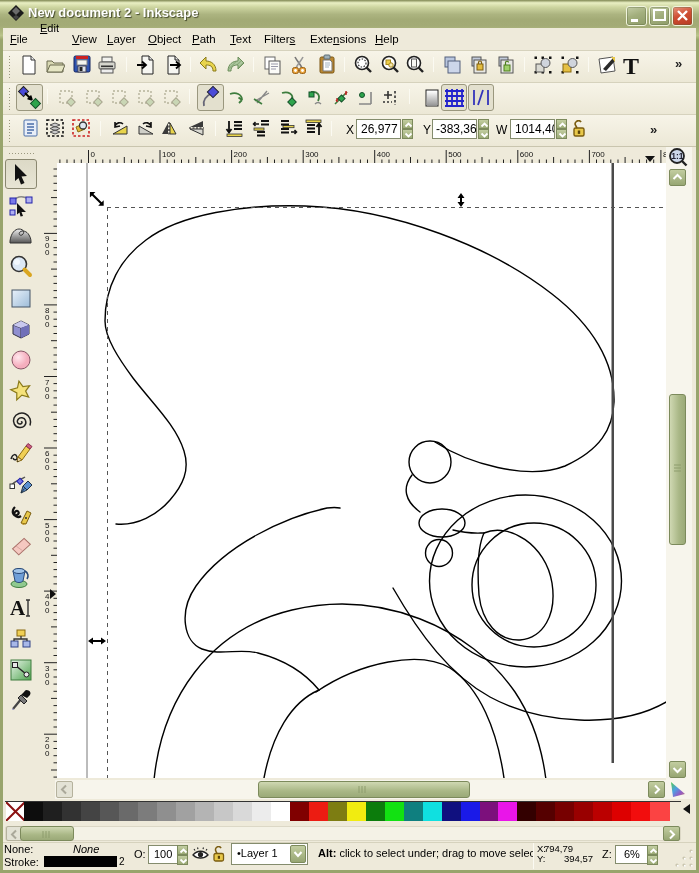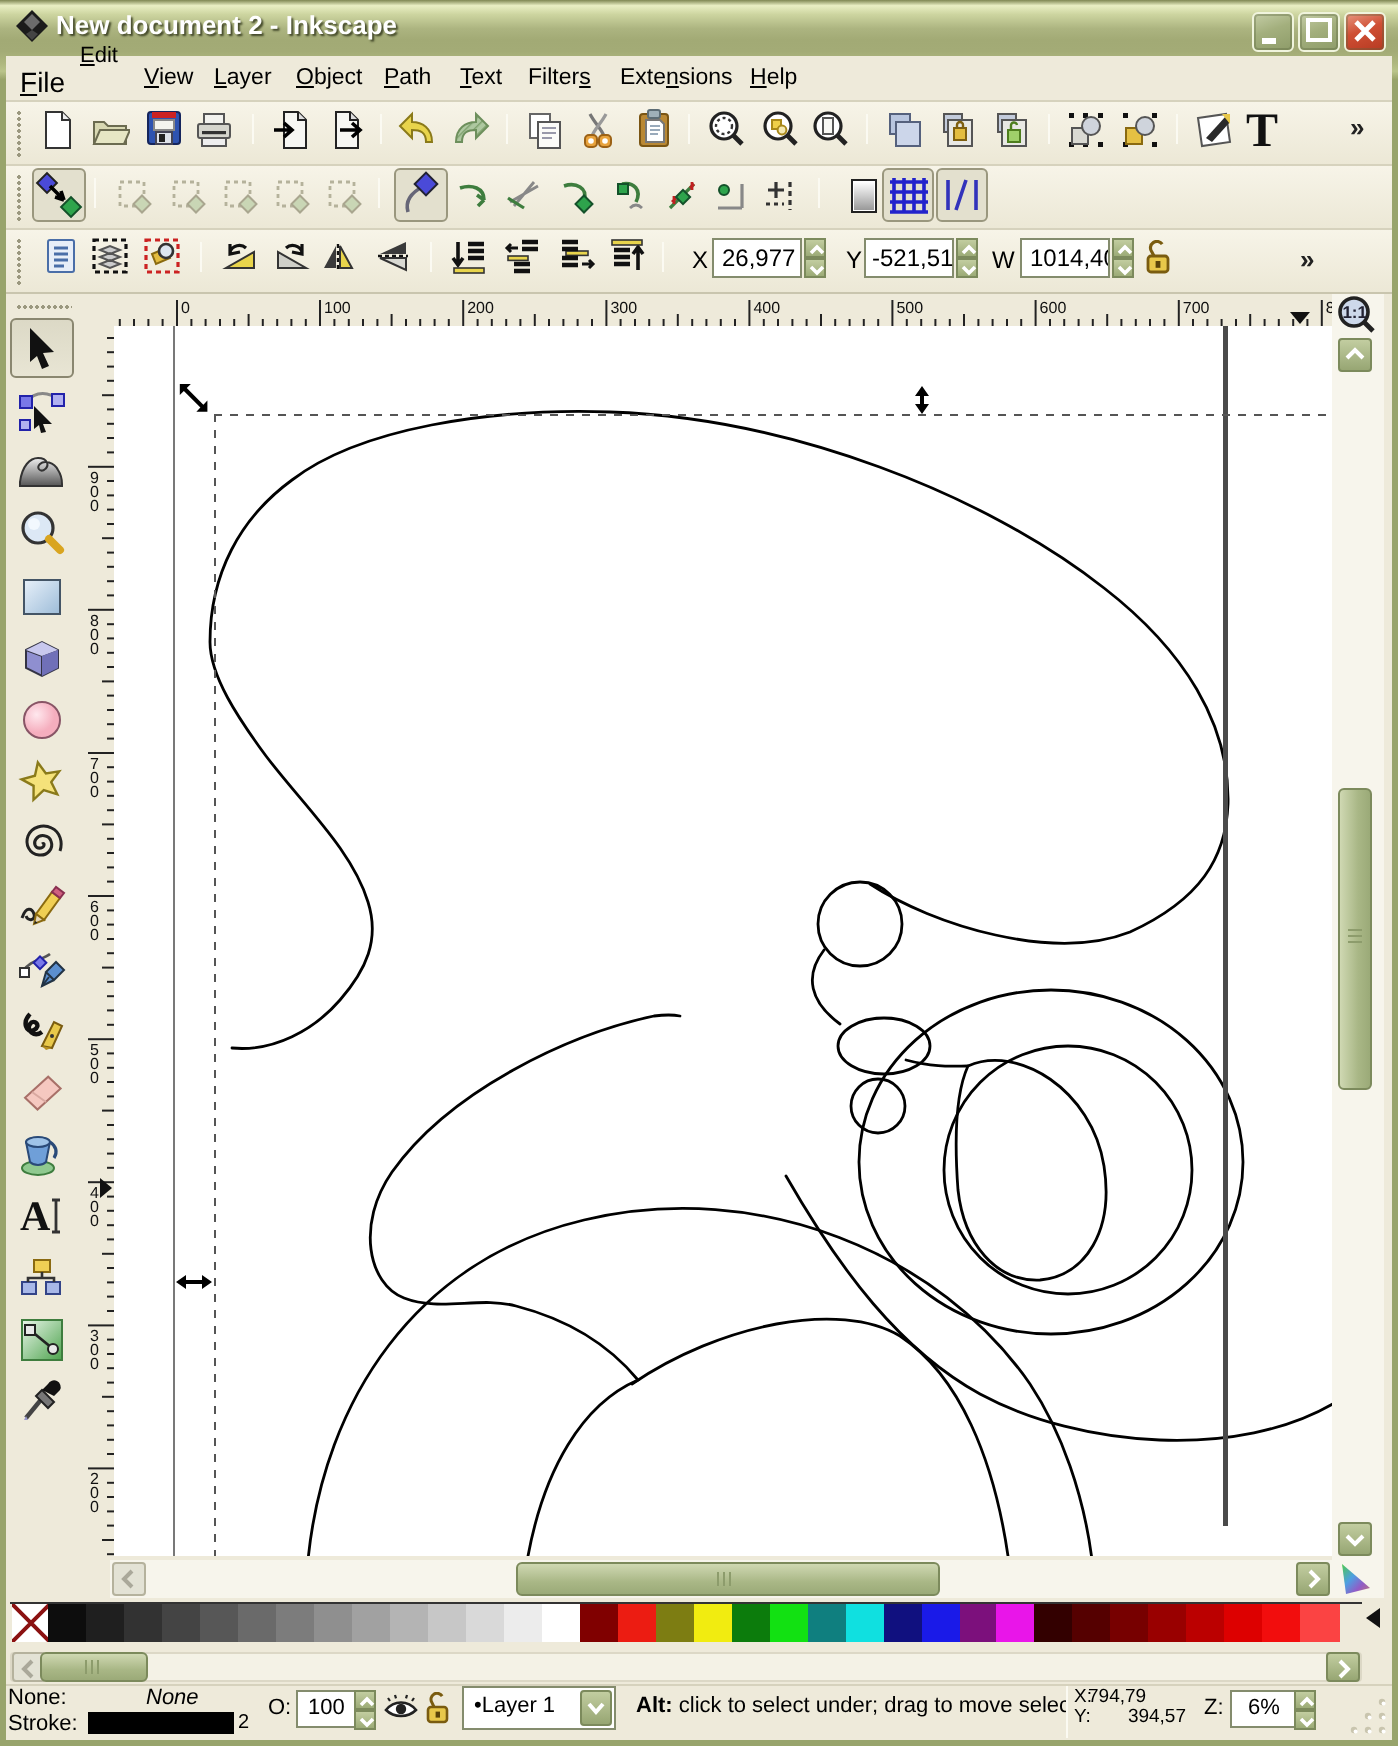--- a/index.html
+++ b/index.html
@@ -31,21 +31,21 @@
 <div class="mbtn olivebtn" style="left:626px"><svg width="19" height="18">
       <rect x="4" y="12" width="7" height="3" fill="#fff"></rect>
     </svg></div>
 <div class="mbtn olivebtn" style="left:649px"><svg width="19" height="18">
       <rect x="4" y="3" width="11" height="10" fill="none" stroke="#fff" stroke-width="2"></rect>
     </svg></div>
 <div class="mbtn" style="left:672px;background:linear-gradient(160deg,#e89780 0%,#cf4f34 45%,#b63a22 100%)"><svg width="19" height="18">
       <path d="M5,4 L14,13 M14,4 L5,13" stroke="#fff" stroke-width="2.4"></path>
     </svg></div>
 <div class="abs" style="left:3px;top:28px;width:693px;height:22px;background:#eeeada"></div>
-<span class="abs" style="left:10px;top:33px;font-size:14px;color:#000"><u>F</u>ile</span>
+<span class="abs" style="left:10px;top:33px;font-size:11px;color:#000"><u>F</u>ile</span>
 <span class="abs" style="left:40px;top:22px;font-size:11px;color:#000"><u>E</u>dit</span>
 <span class="abs" style="left:72px;top:33px;font-size:11.5px;color:#000"><u>V</u>iew</span>
 <span class="abs" style="left:107px;top:33px;font-size:11.5px;color:#000"><u>L</u>ayer</span>
 <span class="abs" style="left:148px;top:33px;font-size:11.5px;color:#000"><u>O</u>bject</span>
 <span class="abs" style="left:192px;top:33px;font-size:11.5px;color:#000"><u>P</u>ath</span>
 <span class="abs" style="left:230px;top:33px;font-size:11.5px;color:#000"><u>T</u>ext</span>
 <span class="abs" style="left:264px;top:33px;font-size:11.5px;color:#000">Filter<u>s</u></span>
 <span class="abs" style="left:310px;top:33px;font-size:11.5px;color:#000">Exte<u>n</u>sions</span>
 <span class="abs" style="left:375px;top:33px;font-size:11.5px;color:#000"><u>H</u>elp</span>
 <div class="abs" style="left:3px;top:50px;width:693px;height:1px;background:#d6d2bd"></div>
@@ -328,21 +328,21 @@
         <path d="M1.5,5.5 L4.5,2.5 L7.5,5.5" stroke="#fff" stroke-width="1.8" fill="none"></path>
       </svg>
     </div>
     <div>
       <svg width="9" height="8">
         <path d="M1.5,2.5 L4.5,5.5 L7.5,2.5" stroke="#fff" stroke-width="1.8" fill="none"></path>
       </svg>
     </div>
   </div>
 <span class="abs" style="left:423px;top:123px;font-size:12px">Y</span>
-<div class="entry" style="left:432px;top:119px;width:45px;height:20px;padding:2px 0 0 3px">-521,51</div>
+<div class="entry" style="left:432px;top:119px;width:45px;height:20px;padding:2px 0 0 3px">-383,36</div>
 <div class="spin" style="left:478px;top:119px">
     <div>
       <svg width="9" height="8">
         <path d="M1.5,5.5 L4.5,2.5 L7.5,5.5" stroke="#fff" stroke-width="1.8" fill="none"></path>
       </svg>
     </div>
     <div>
       <svg width="9" height="8">
         <path d="M1.5,2.5 L4.5,5.5 L7.5,2.5" stroke="#fff" stroke-width="1.8" fill="none"></path>
       </svg>

